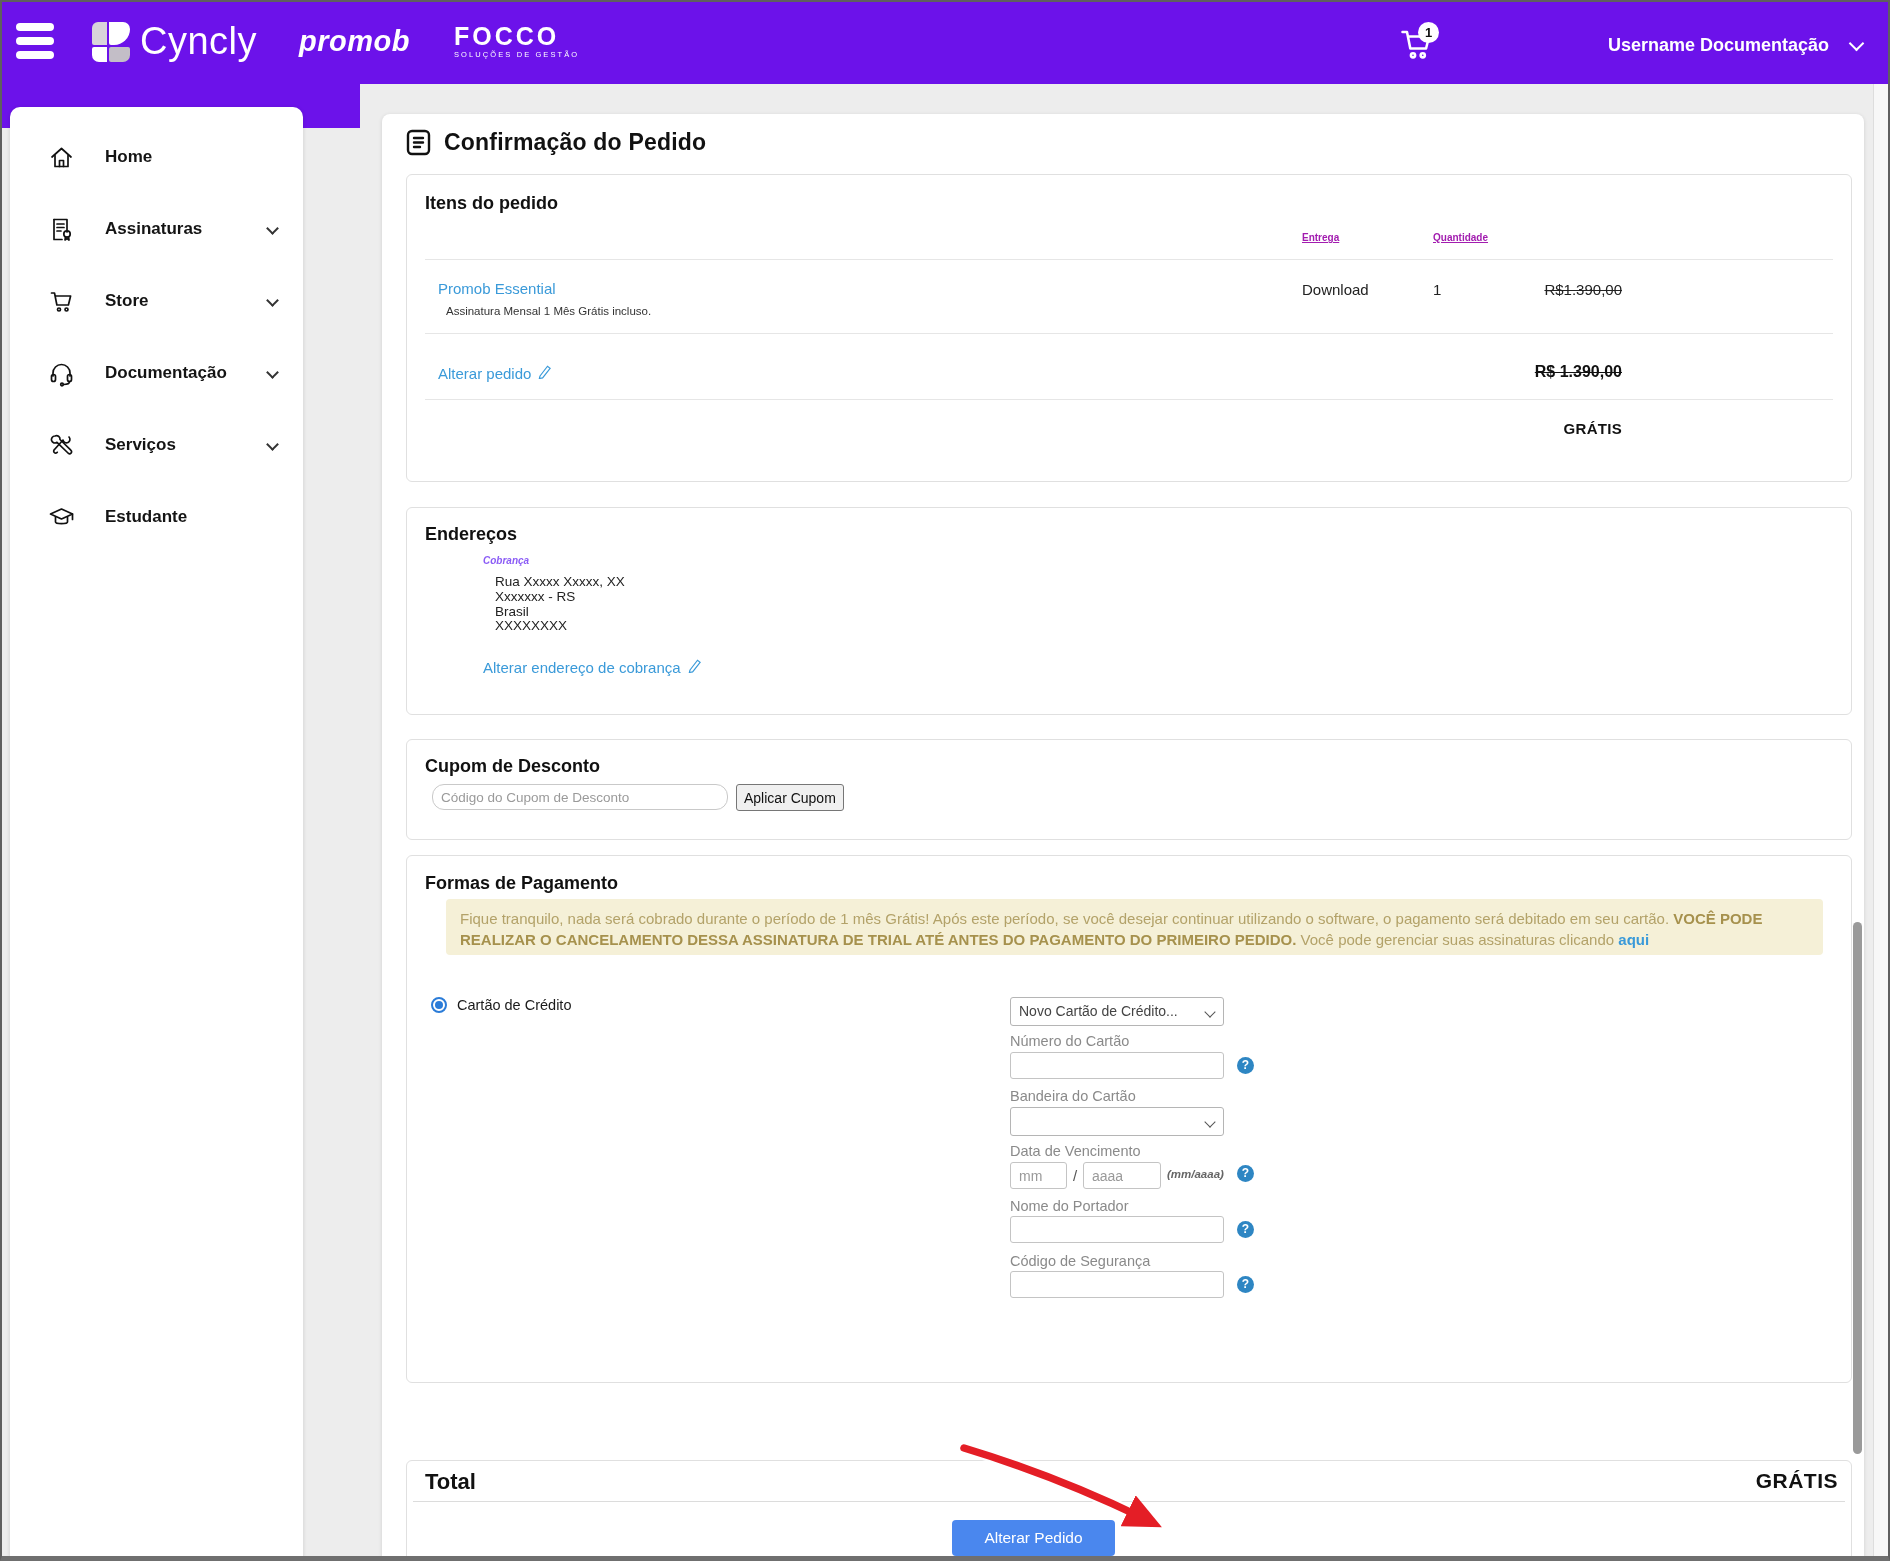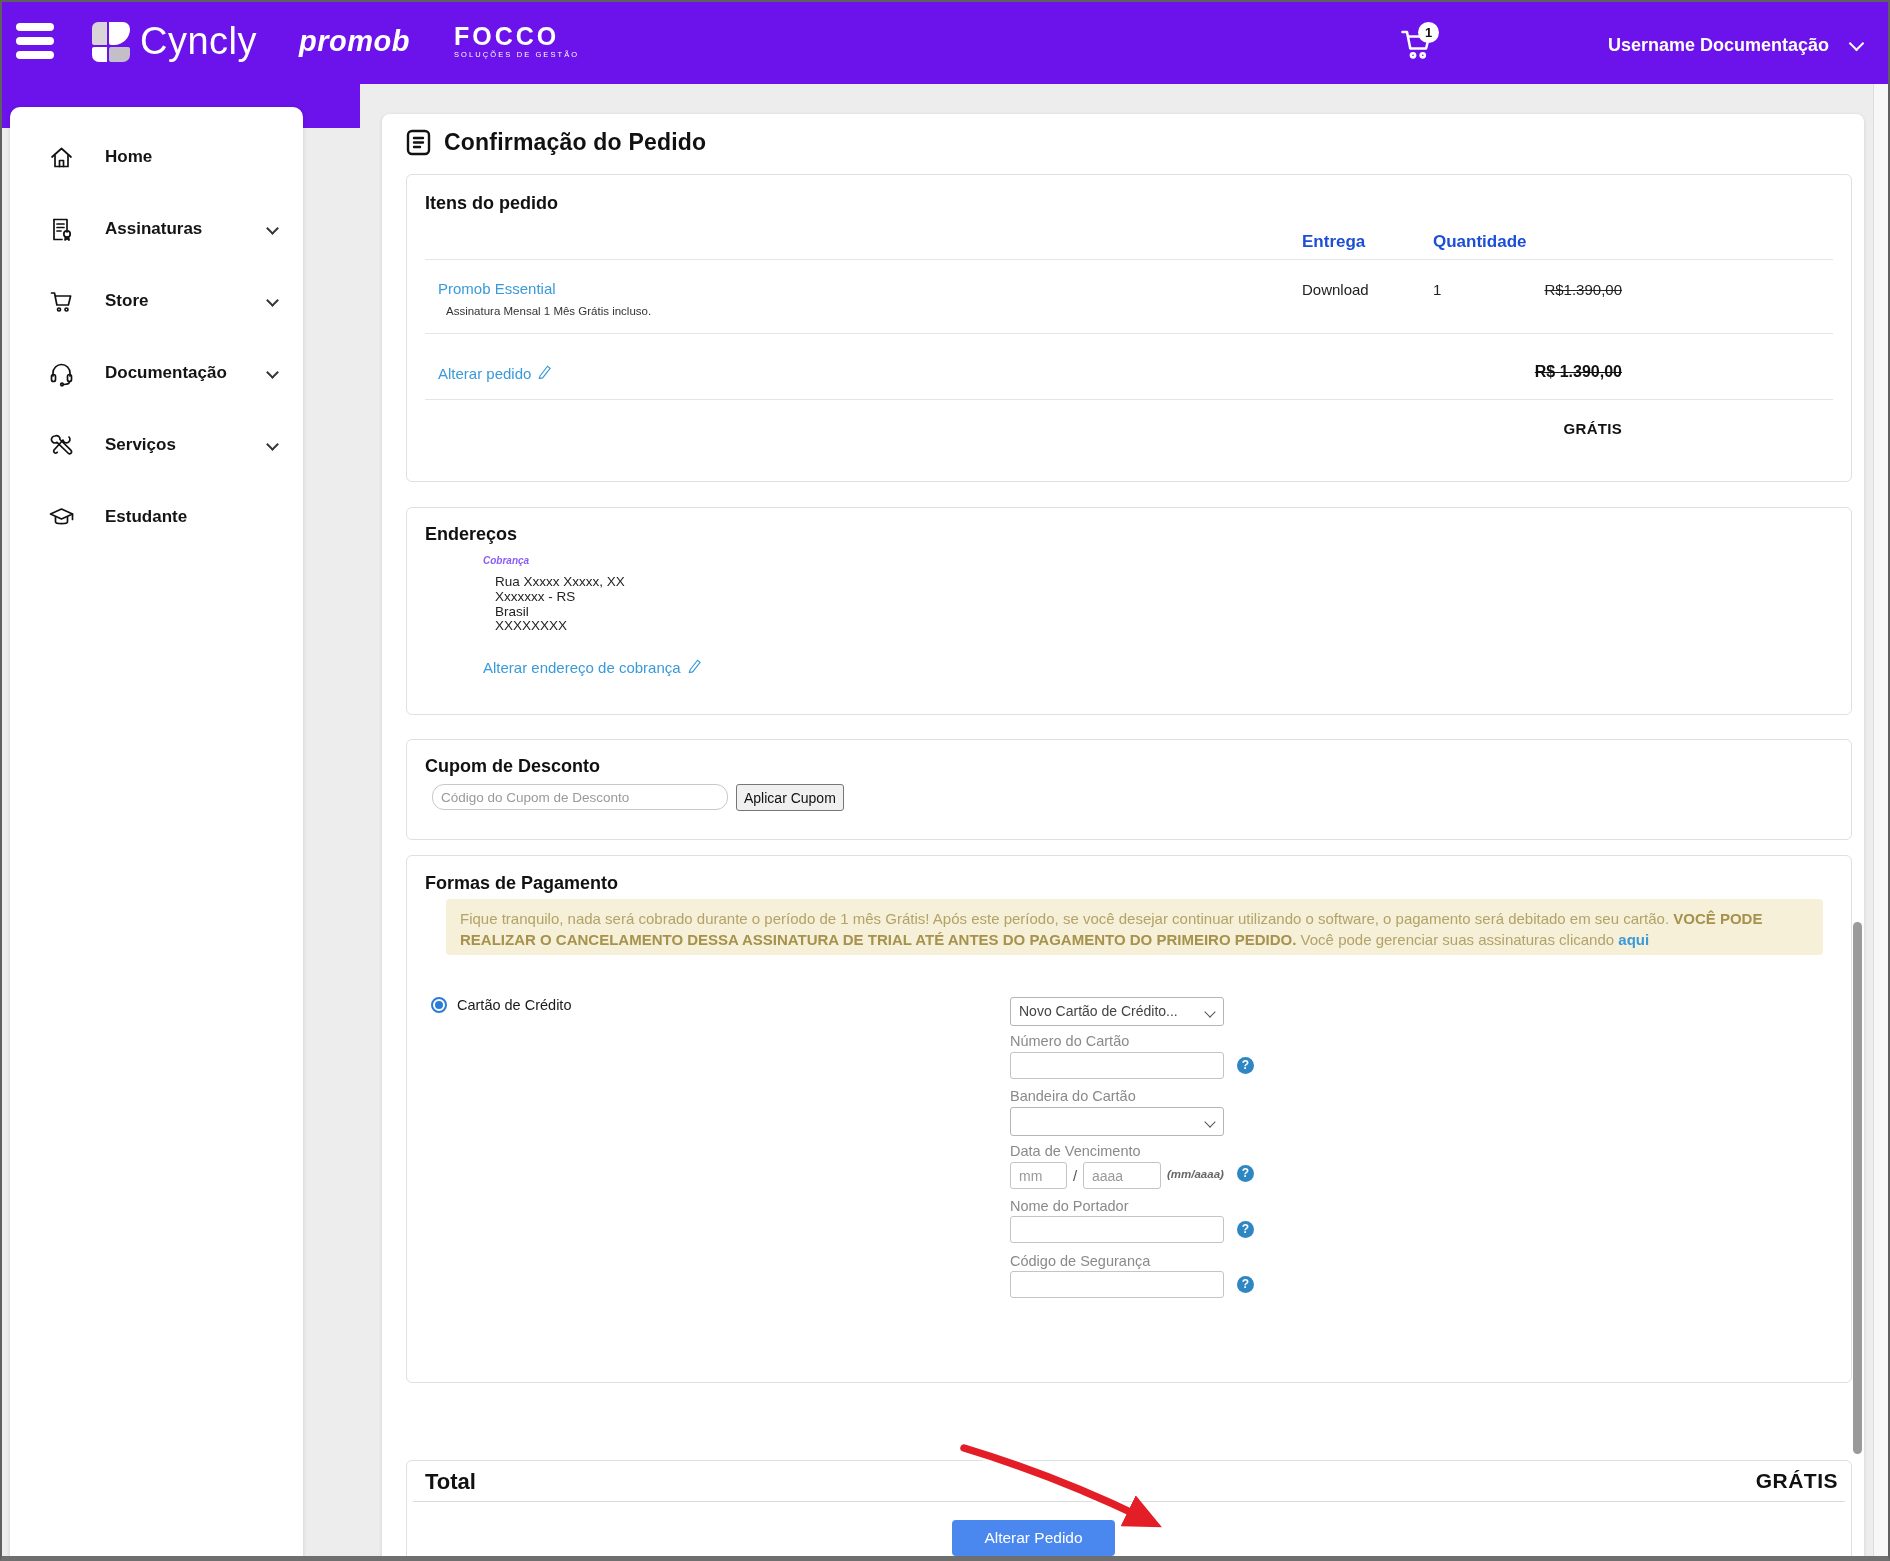--- a/index.html
+++ b/index.html
@@ -49,21 +49,21 @@
   .page-head { position:absolute; left:23px; top:14px; display:flex; align-items:center; }
   .page-head svg { width:27px; height:29px; stroke:#111; fill:none; stroke-width:2.4; stroke-linecap:round; }
   .page-title { margin-left:12px; font-size:23px; font-weight:bold; color:#111; letter-spacing:0.2px; }
 
   .card { position:absolute; left:24px; width:1446px; background:#fff; border:1px solid #e0e0e0; border-radius:6px; }
   .ctitle { position:absolute; left:18px; font-size:18px; font-weight:bold; color:#111; }
   .divider { position:absolute; left:18px; right:18px; height:1px; background:#e6e6e6; }
 
   
   .card-items { top:60px; height:308px; }
-  .colhead { position:absolute; font-size:17px; font-weight:bold; color:#1d4ed8; }
+  .colhead { position:absolute; font-size:10px; font-weight:bold; color:#a21caf;text-decoration:underline; }
   .cell { position:absolute; font-size:15px; color:#222; }
   .blue-link { color:#3a9ad9; text-decoration:none; cursor:pointer; font-size:15px; }
   .item-desc { position:absolute; font-size:11.5px; color:#333; }
   .price-strike { position:absolute; font-size:15px; color:#222; text-decoration:line-through; }
   .subtotal-strike { position:absolute; font-size:16px; font-weight:bold; color:#111; text-decoration:line-through; }
   .gratis-sm { position:absolute; font-size:15px; font-weight:bold; color:#111; letter-spacing:0.3px; }
   .pencil { display:inline-block; margin-left:6px; }
   .pencil svg { width:15px; height:15px; stroke:#3a9ad9; fill:none; stroke-width:1.6; }
 
   

